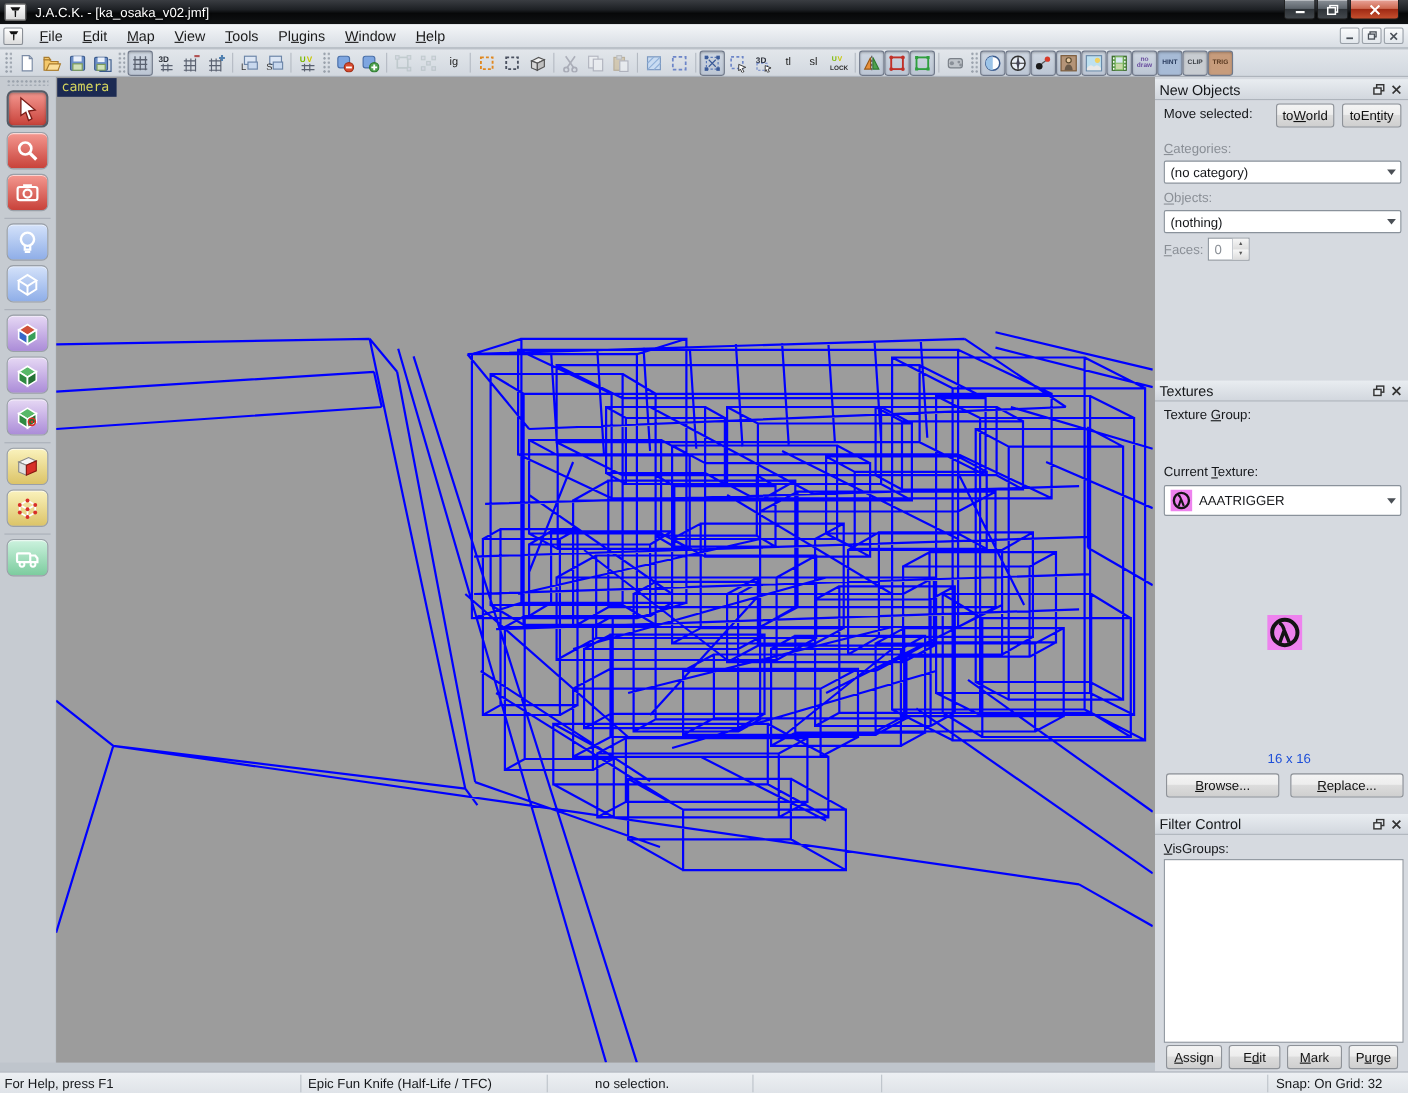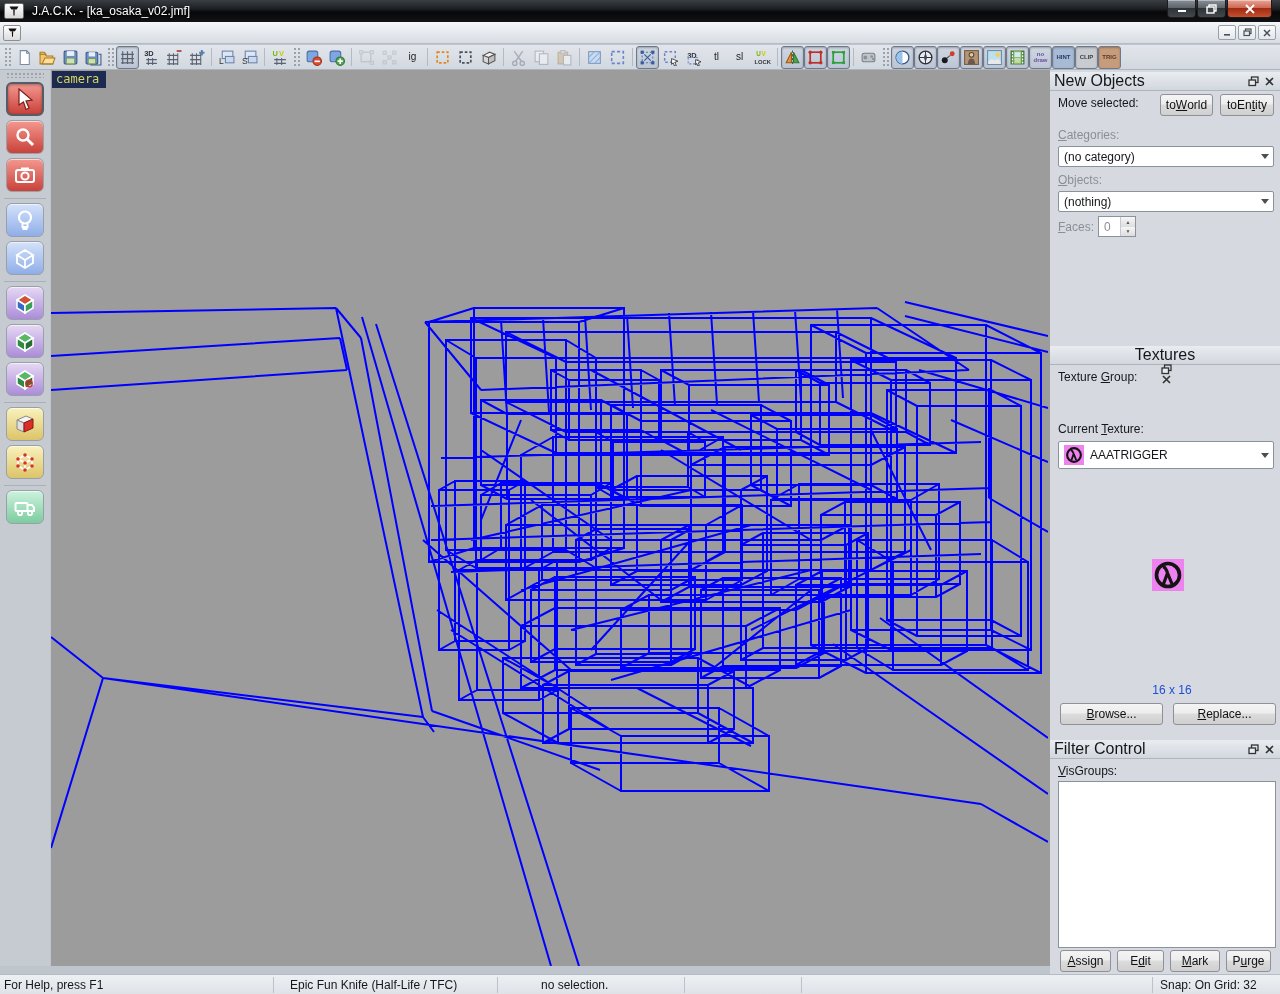--- a/index.html
+++ b/index.html
@@ -68,21 +68,21 @@
   .viewport { position:absolute; left:51px; top:70px; width:1094px; height:896px; background:#9C9C9C; overflow:hidden; }
   .viewport svg { display:block; }
   .cam-label { position:absolute; left:1px; top:1px; background:#1C2A52; color:#D6D65E;
     font-family:"DejaVu Sans Mono", monospace; font-size:12px; padding:1px 7px 2px 4px; }
 
   
   .rp { position:absolute; left:1050px; top:70px; width:230px; height:904px; background:#D6DAE0; }
   .phead { position:absolute; left:0; width:230px; height:19px;
     background:linear-gradient(#E9EDF1,#D2D7DE); border-bottom:1px solid #AEB4BC;
     display:flex; align-items:center; padding:0 4px; }
-  .phead .pt { flex:1; font-size:16px; color:#15171a; }
+  .phead .pt { flex:1; font-size:13px; color:#15171a; }
   .phic { width:13px; height:13px; display:flex; align-items:center; justify-content:center; color:#333; margin-left:3px; }
   .plabel { position:absolute; font-size:12px; color:#15171a; }
   .plabel.dis { color:#8a8f96; }
   .btn { position:absolute; height:22px; border:1px solid #8E9298; border-radius:3px;
     background:linear-gradient(#F4F4F4 0%,#EDEDED 45%,#DCDCDC 50%,#CFCFCF 100%);
     font-size:12px; color:#111; display:flex; align-items:center; justify-content:center; }
   .combo { position:absolute; background:#fff; border:1px solid #8A929B; border-radius:2px;
     display:flex; align-items:center; font-size:12px; color:#15171a; padding-left:5px; }
   .combo .flex { flex:1; }
   .combo .arrow { width:16px; align-self:stretch; display:flex; align-items:center; justify-content:center; }
@@ -132,20 +132,30 @@
   </div>
 </div>
 
 <div class="menubar">
   <div class="mdi-icon">
     <svg width="11" height="11" viewBox="0 0 16 16">
         <polygon points="2,2 14,2 11.5,6 4.5,6" fill="#111"></polygon>
         <polygon points="7,6 9,6 8.7,14 7.3,14" fill="#111"></polygon>
       </svg>
   </div>
+  <div id="menu-items" style="display:flex;">
+      <div class="menu-item"><u>F</u>ile</div>
+      <div class="menu-item"><u>E</u>dit</div>
+      <div class="menu-item"><u>M</u>ap</div>
+      <div class="menu-item"><u>V</u>iew</div>
+      <div class="menu-item"><u>T</u>ools</div>
+      <div class="menu-item">Pl<u>u</u>gins</div>
+      <div class="menu-item"><u>W</u>indow</div>
+      <div class="menu-item"><u>H</u>elp</div>
+    </div>
   <div class="mdi-ctrls">
     <div class="mbtn">
         <svg width="8" height="8" viewBox="0 0 8 8">
           <rect x="1" y="5" width="6" height="1.6" fill="#4a5058"></rect>
         </svg>
       </div>
     <div class="mbtn">
         <svg width="9" height="9" viewBox="0 0 9 9">
           <rect x="2.5" y="1" width="5.5" height="4.5" fill="none" stroke="#4a5058" stroke-width="1.2"></rect>
           <rect x="1" y="3" width="5.5" height="4.5" fill="#e8ecf0" stroke="#4a5058" stroke-width="1.2"></rect>
@@ -588,21 +598,21 @@
   </div>
   <div class="plabel dis" style="left:8px; top:150px;"><u>F</u>aces:</div>
   <div class="spinbox" style="left:48px; top:146px; width:38px; height:21px;">
     <span class="spinval">0</span>
     <span class="spinbtns">
         <div>▲</div>
         <div>▼</div>
       </span>
   </div>
 
-  <div class="phead" style="top:276px;flex-direction:column;">
+  <div class="phead" style="top:276px;">
     <span class="pt">Textures</span>
     <span class="phic">
         <svg width="11" height="11" viewBox="0 0 11 11">
           <rect x="3.5" y="1" width="6.5" height="5.5" fill="none" stroke="#333" stroke-width="1.3"></rect>
           <rect x="1" y="4" width="6.5" height="5.5" fill="#e9edf1" stroke="#333" stroke-width="1.3"></rect>
         </svg>
       </span>
     <span class="phic">
         <svg width="9" height="9" viewBox="0 0 9 9">
           <path d="M1 1 L8 8 M8 1 L1 8" stroke="#333" stroke-width="1.6"></path>
@@ -647,20 +657,20 @@
   <div class="listbox" style="left:8px; top:711px; width:218px; height:167px;"></div>
   <button class="btn" style="left:10px; top:880px; width:51px;"><u>A</u>ssign</button>
   <button class="btn" style="left:67px; top:880px; width:47px;">E<u>d</u>it</button>
   <button class="btn" style="left:120px; top:880px; width:50px;"><u>M</u>ark</button>
   <button class="btn" style="left:176px; top:880px; width:45px;">P<u>u</u>rge</button>
 </div>
 
 <div class="statusbar">
   <span class="stext" style="left:4px;">For Help, press F1</span>
   <span class="sdiv" style="left:273px;"></span>
-  <span class="stext" style="left:280px;margin-left:10px;">Epic Fun Knife (Half-Life / TFC)</span>
+  <span class="stext" style="left:280px;">Epic Fun Knife (Half-Life / TFC)</span>
   <span class="sdiv" style="left:497px;"></span>
   <span class="stext" style="left:505px;margin-left:36px;">no selection.</span>
   <span class="sdiv" style="left:684px;"></span>
   <span class="sdiv" style="left:801px;"></span>
   <span class="sdiv" style="left:1152px;"></span>
   <span class="stext" style="left:1160px;">Snap: On Grid: 32</span>
 </div>
 
 </body></html>

